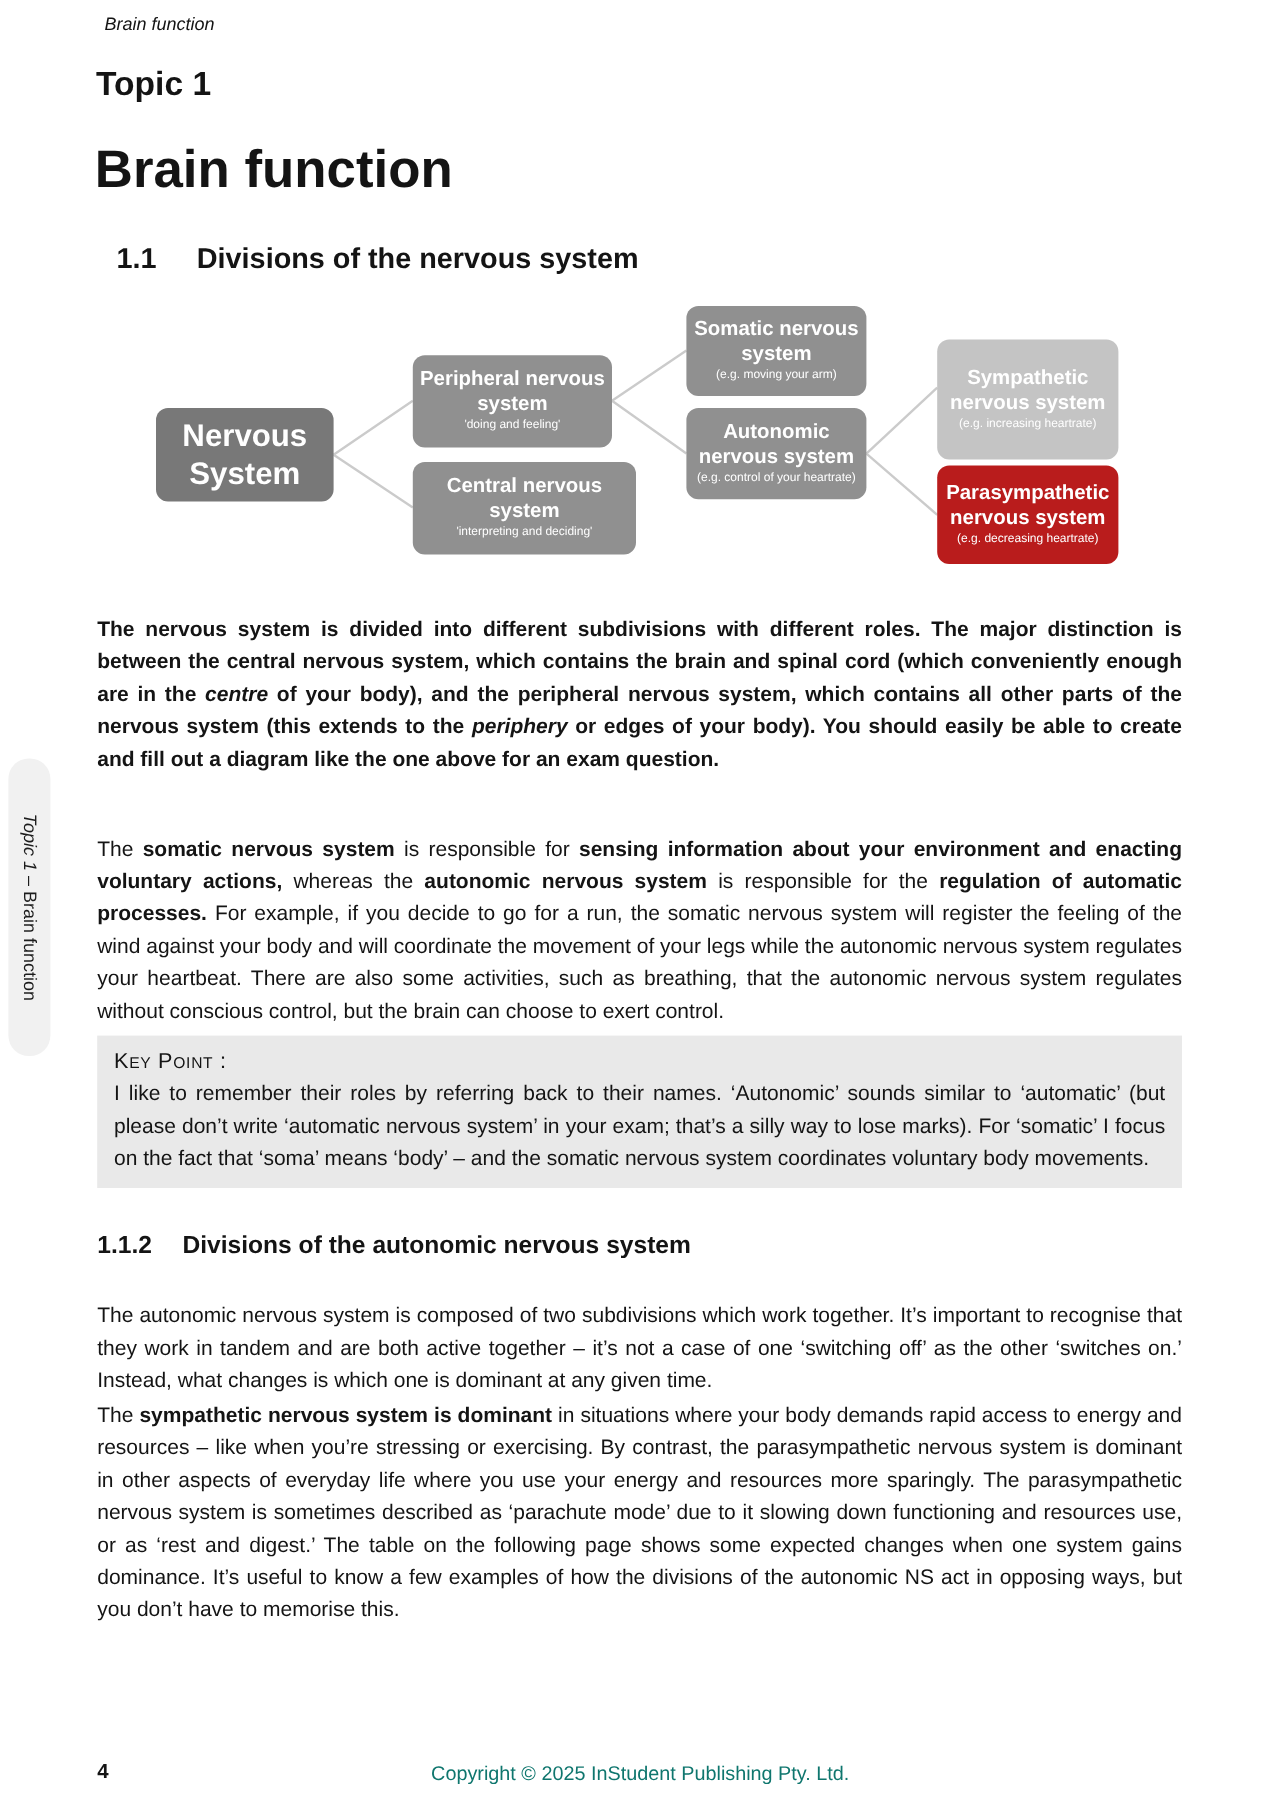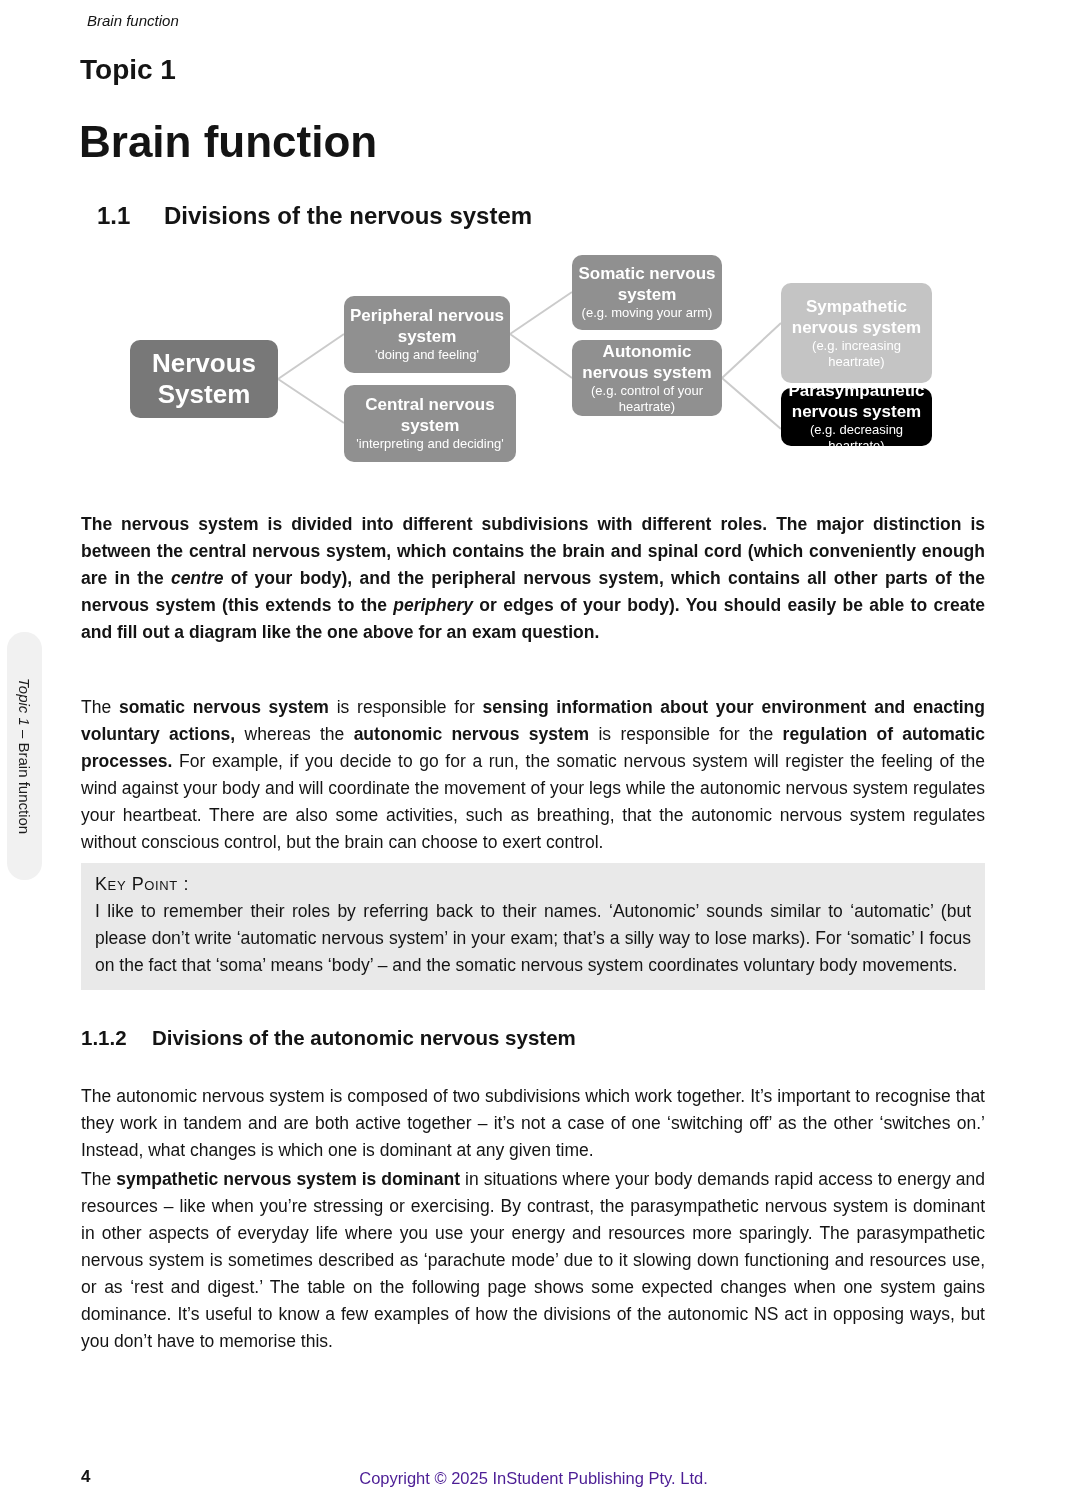--- a/index.html
+++ b/index.html
@@ -26,29 +26,29 @@
   
   .diagram { position: absolute; left: 81px; top: 253px; width: 904px; height: 232px; }
   .connectors { position: absolute; left: 0; top: 0; width: 904px; height: 232px; }
   .connectors line { stroke: #cbcbcb; stroke-width: 2; }
   .dbox {
     position: absolute; border-radius: 10px; color: #fff; text-align: center;
     display: flex; flex-direction: column; justify-content: center;
     box-sizing: border-box; padding: 3px 6px;
   }
   .dbox .dtitle { font-weight: bold; font-size: 17px; line-height: 21px; }
-  .dbox .dcap   { font-size: 13px; line-height: 16.5px; }
+  .dbox .dcap   { font-size: 10px; line-height: 16.5px; }
   .box-nervous { left: 49px; top: 87px; width: 148px; height: 78px; background: #787878; }
   .box-nervous .dtitle { font-size: 26px; line-height: 31px; }
   .box-peripheral { left: 263px; top: 43px;  width: 166px; height: 77px; background: #909090; }
-  .box-central    { left: 263px; top: 132px; width: 172px; height: 77px; background: #909090; }
+  .box-central    { left: 263px; top: 132px; width: 186px; height: 77px; background: #909090; }
   .box-somatic    { left: 491px; top: 2px;   width: 150px; height: 75px; background: #909090; }
   .box-autonomic  { left: 491px; top: 87px;  width: 150px; height: 76px; background: #909090; }
   .box-sympathetic     { left: 700px; top: 30px;  width: 151px; height: 100px; background: #c4c4c4; }
-  .box-parasympathetic { left: 700px; top: 135px; width: 151px; height: 58px; background: #000000; }
+  .box-parasympathetic { left: 700px; top: 135px; width: 151px; height: 82px; background: #b91c1c; }
 
   
   .para {
     position: absolute; left: 81px; width: 904px;
     font-size: 17.5px; line-height: 27px; text-align: justify;
   }
   .para-intro          { top: 493px; font-weight: bold; }
   .para-peripheral     { top: 676px; }
   .para-autonomic-intro{ top: 1065px; }
   .para-sympathetic    { top: 1148px; }
@@ -64,21 +64,21 @@
   
   .sidebar-tab {
     position: absolute; left: 7px; top: 632px; width: 35px; height: 248px;
     background: #f1f1f1; border-radius: 17px;
     display: flex; align-items: center; justify-content: center;
   }
   .sidebar-label { writing-mode: vertical-rl; white-space: nowrap; font-size: 15px; color: #1c1c1c; }
 
   
   .footer-page { position: absolute; left: 81px; top: 1467px; font-size: 17px; font-weight: bold; }
-  .footer-copy { position: absolute; left: 0; top: 1469px; width: 1067px; text-align: center; font-size: 16.5px; color: #4c1d95; }
+  .footer-copy { position: absolute; left: 0; top: 1469px; width: 1067px; text-align: center; font-size: 16.5px; color: #0f766e; }
 </style>
 </head>
 <body>
 
 <div class="page">
 
   <div class="running-header">Brain function</div>
 
   <div class="topic-label">Topic 1</div>
   <div class="page-title">Brain function</div>

